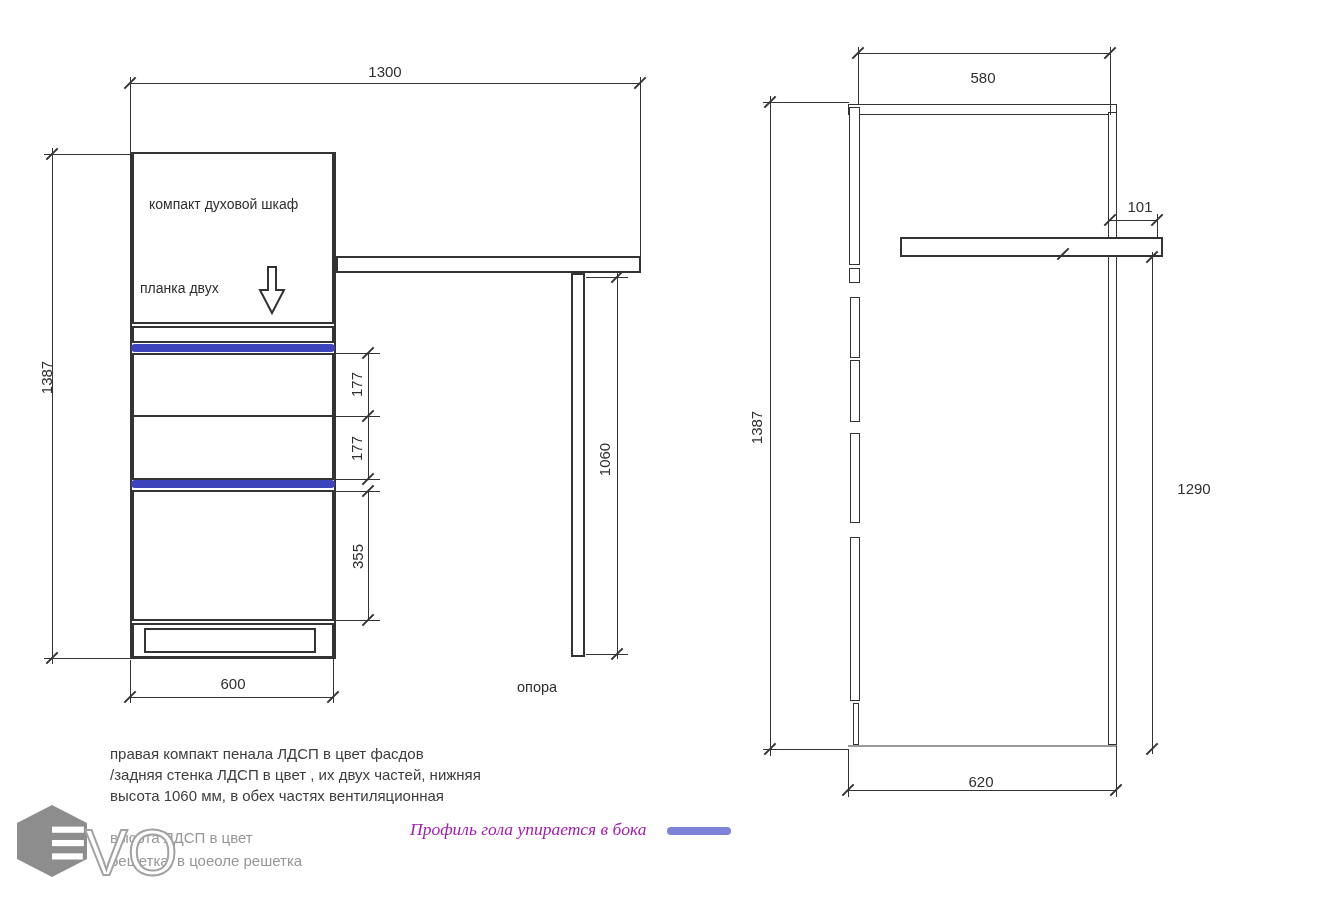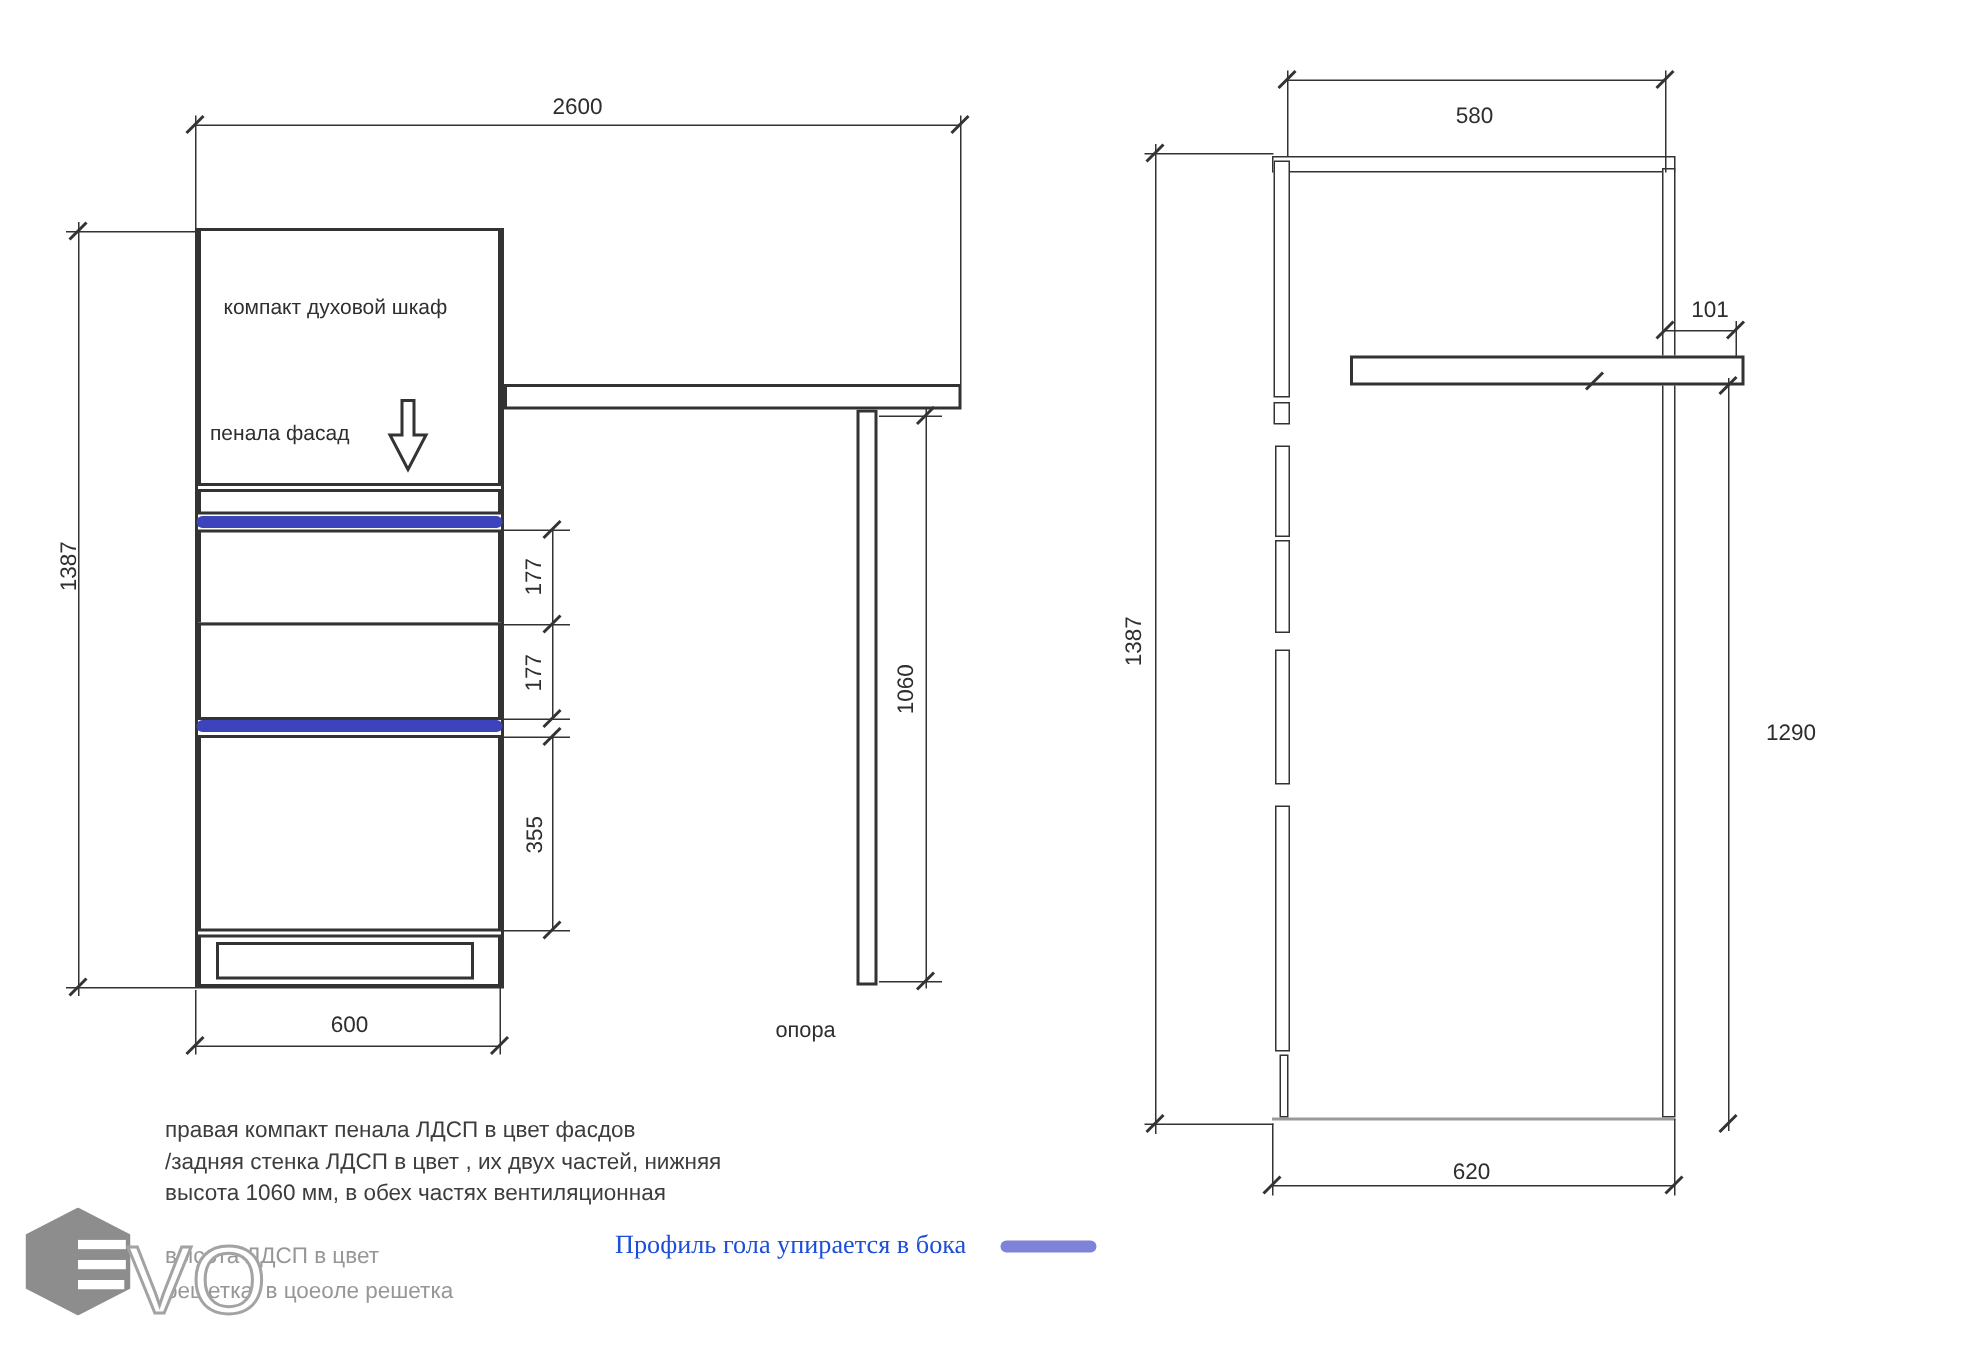--- a/index.html
+++ b/index.html
@@ -11,36 +11,36 @@
   .lh{position:absolute;height:0;border-top:1.5px solid var(--line);}
   .lv{position:absolute;width:0;border-left:1.5px solid var(--line);}
   .tick{position:absolute;width:16px;height:0;border-top:2px solid var(--line);
         transform:rotate(-45deg);margin-left:-8px;margin-top:-1px;}
   .dim{position:absolute;font-size:15px;color:#2e2e2e;white-space:nowrap;width:60px;text-align:center;}
   .dim.rot{width:40px;transform:rotate(-90deg);}
   .lbl{position:absolute;font-size:14px;color:#2e2e2e;white-space:nowrap;}
   .bluebar{position:absolute;height:8px;background:var(--profile-blue);border-radius:4px;}
   .note{position:absolute;left:110px;font-size:15px;color:#3d3d3d;white-space:nowrap;}
   .note.muted{color:var(--muted);}
-  .legendtxt{position:absolute;font-family:"Liberation Serif",serif;font-size:17.5px;color:#1d4ed8;white-space:nowrap;}
+  .legendtxt{position:absolute;font-family:"Liberation Serif",serif;font-size:17.5px;color:#a21caf;white-space:nowrap;font-style:italic;}
   .legendline{position:absolute;width:64px;height:8px;background:var(--legend-blue);border-radius:4px;}
   .seg{position:absolute;border:1.5px solid var(--line);background:#fff;box-sizing:border-box;}
 </style>
 </head>
 <body>
 
 <div id="stage" style="--line: #333333; --profile-blue: #3c43bb; --legend-blue: #7d83d9; --muted: #979797; --logo-gray: #8d8d8d;">
 
   <div>
 
     <div class="box" style="left:130px;top:152px;width:206px;height:507px;"></div>
 
     <div class="box" style="left:132px;top:152px;width:202px;height:172px;"></div>
     <div class="lbl" style="left:149px;top:196px;">компакт духовой шкаф</div>
-    <div class="lbl" style="left:140px;top:280px;">пенала фасад</div>
+    <div class="lbl" style="left:140px;top:280px;">планка двух</div>
     <svg style="position:absolute;left:258px;top:266px;" width="28" height="50" viewBox="0 0 28 50">
       <path d="M10,1 L18,1 L18,24 L26,24 L14,47 L2,24 L10,24 Z" fill="#ffffff" stroke="#333333" stroke-width="2" stroke-linejoin="miter"></path>
     </svg>
 
     <div class="box" style="left:132px;top:326px;width:202px;height:17px;"></div>
 
     <div class="bluebar" style="left:131px;top:344px;width:204px;"></div>
 
     <div class="box" style="left:132px;top:353px;width:202px;height:64px;"></div>
     <div class="box" style="left:132px;top:415px;width:202px;height:65px;"></div>
@@ -55,21 +55,21 @@
     <div class="box" style="left:336px;top:256px;width:305px;height:17px;"></div>
 
     <div class="box" style="left:571px;top:273px;width:14px;height:384px;"></div>
     <div class="lbl" style="left:517px;top:679px;font-size:14.5px;">опора</div>
 
     <div class="lh" style="left:130px;top:83px;width:510px;"></div>
     <div class="lv" style="left:130px;top:77px;height:75px;"></div>
     <div class="lv" style="left:640px;top:77px;height:179px;"></div>
     <div class="tick" style="left:130px;top:83px;"></div>
     <div class="tick" style="left:640px;top:83px;"></div>
-    <div class="dim" style="left:355px;top:63px;">2600</div>
+    <div class="dim" style="left:355px;top:63px;">1300</div>
 
     <div class="lv" style="left:52px;top:148px;height:516px;"></div>
     <div class="lh" style="left:44px;top:154px;width:86px;"></div>
     <div class="lh" style="left:44px;top:658px;width:86px;"></div>
     <div class="tick" style="left:52px;top:154px;"></div>
     <div class="tick" style="left:52px;top:658px;"></div>
     <div class="dim rot" style="left:26px;top:369px;">1387</div>
 
     <div class="lh" style="left:336px;top:353px;width:44px;"></div>
     <div class="lh" style="left:336px;top:416px;width:44px;"></div>

